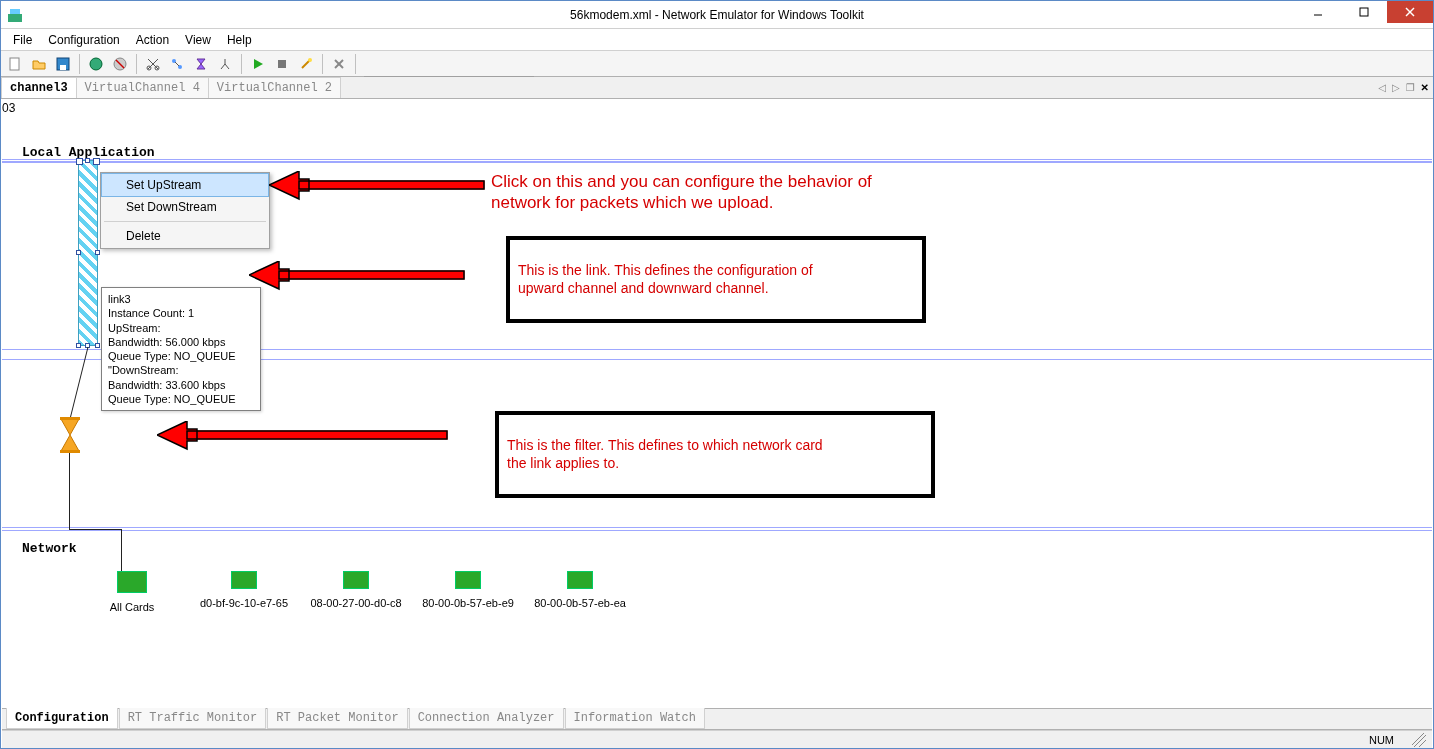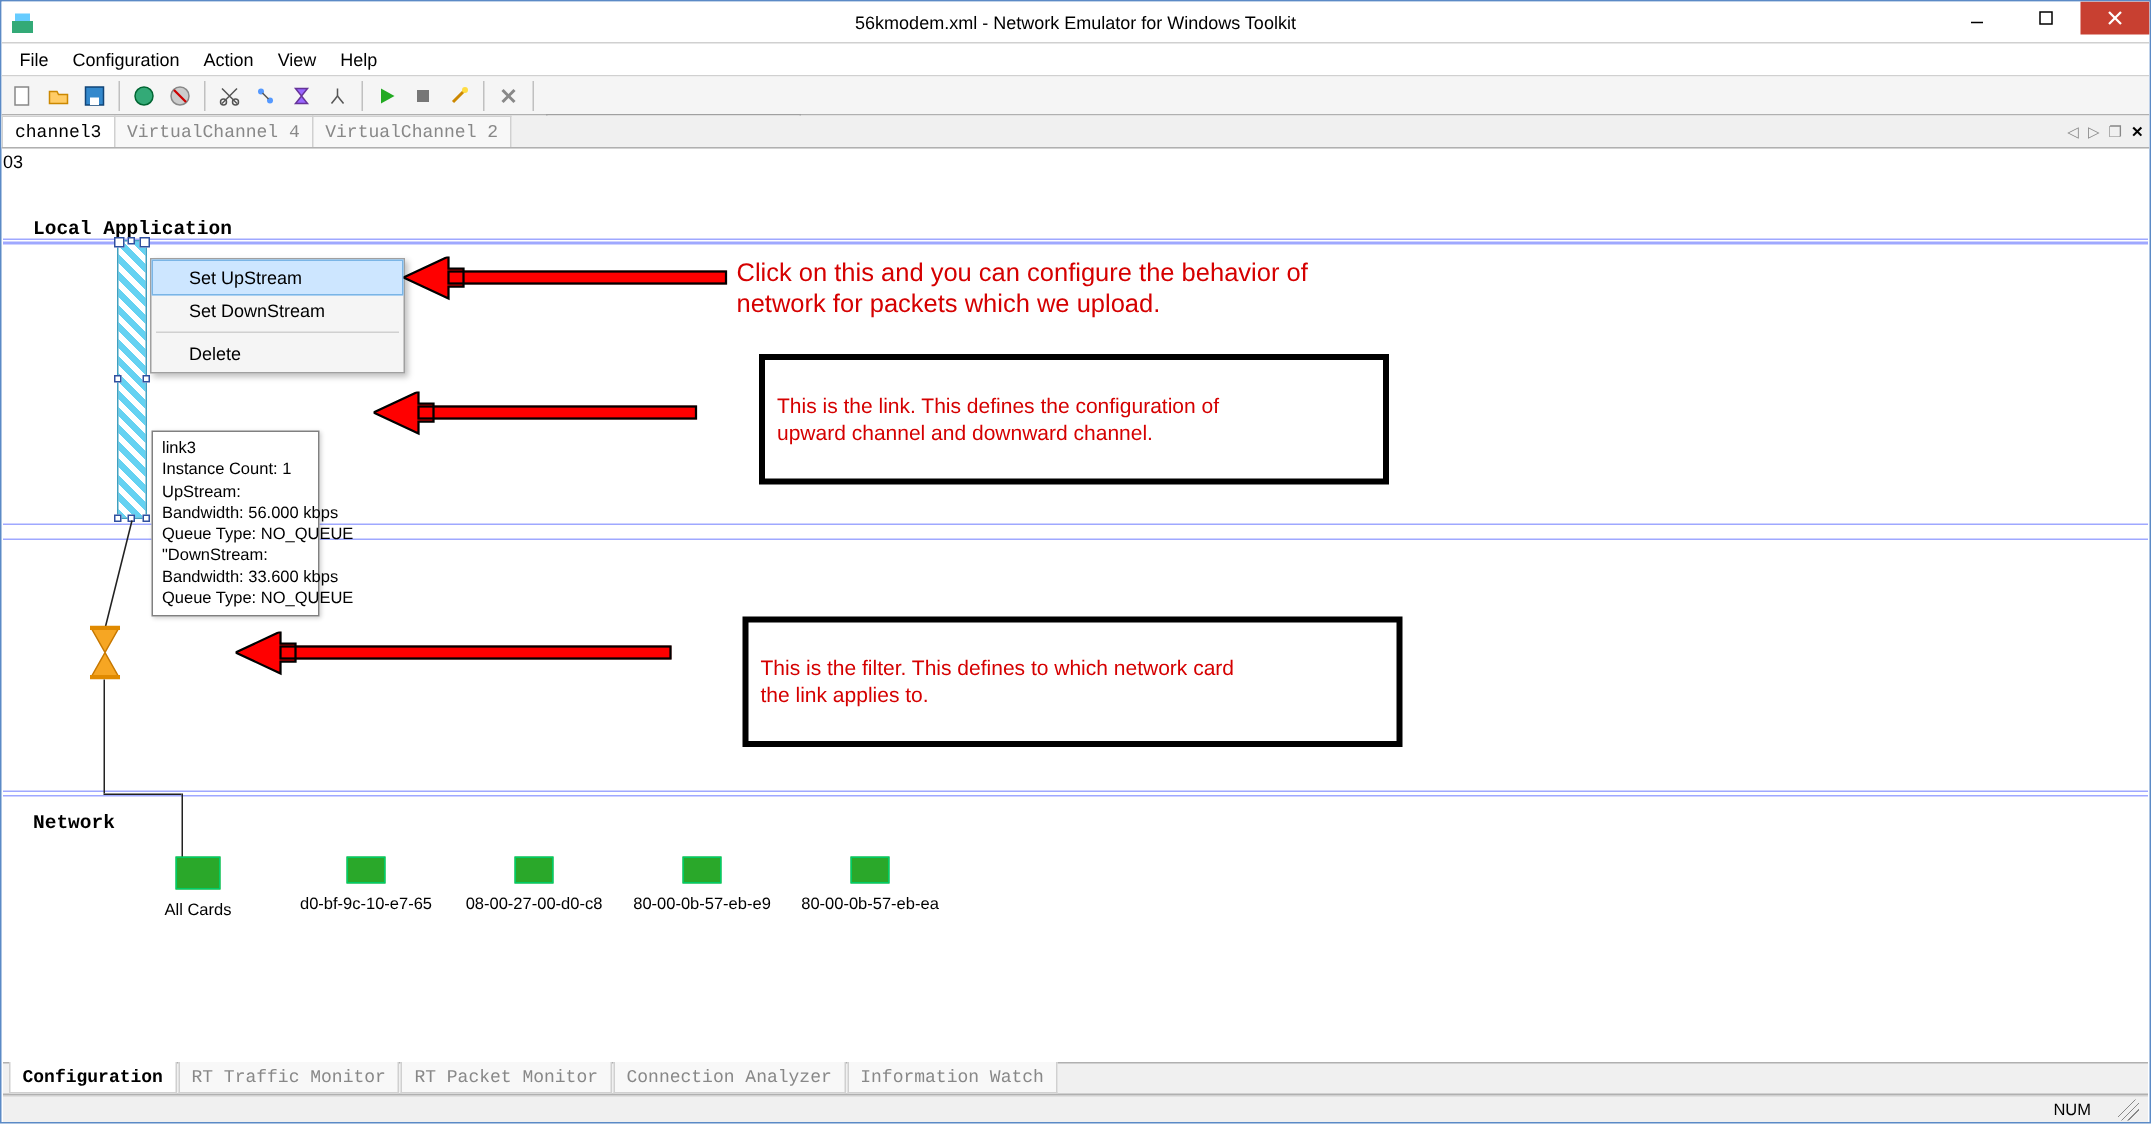--- a/index.html
+++ b/index.html
@@ -22,21 +22,21 @@
   
   .toolbar { height:26px; display:flex; align-items:center; padding:0 2px; border-bottom:1px solid #b0b0b0; background:#f5f5f5; }
   .tb-btn { width:22px; height:22px; margin:0 1px; display:flex; justify-content:center; align-items:center; border:1px solid transparent; }
   .tb-sep { width:1px; height:20px; background:#c0c0c0; margin:0 4px; }
   .tb-dropdown { height:21px; border:1px solid #a0a0a0; background:#fff; display:flex; align-items:center; min-width:170px; padding:0 4px; margin-left:4px; justify-content:space-between;margin-top:46px;}
   .tb-dropdown .dd-caret { font-size:9px; color:#555;}
 
   
   .channel-tabs { height:22px; display:flex; align-items:stretch; background:#f0f0f0; border-bottom:1px solid #b0b0b0; position:relative;}
   .channel-tabs .ctab { padding:3px 8px 0px 8px; font-family:"Courier New",monospace; font-size:12px; color:#888; border:1px solid #d0d0d0; border-bottom:none; background:#f8f8f8; margin-right:-1px; }
-  .channel-tabs .ctab.active { color:#000; background:#fff; font-weight:normal;}
+  .channel-tabs .ctab.active { color:#000; background:#fff; font-weight:bold;}
   .channel-tabs .tab-ctrls { margin-left:auto; display:flex; align-items:center; padding-right:4px; gap:6px;}
   .tab-ctrl-glyph { font-size:10px; color:#888; }
 
   
   .canvas { position:absolute; left:1px; right:1px; top:100px; bottom:42px; background:#fff; overflow:hidden; }
   .mono-label { font-family:"Courier New",monospace; font-weight:bold; font-size:13px; }
   .hline { position:absolute; left:0; right:0; height:1px; background:#9fa8ff; }
   .hline.thick { height:2px; }
 
   
@@ -68,21 +68,21 @@
   .connector2{ position:absolute; left:67px; top:428px; width:52px; height:1px; background:#222;}
   .connector3{ position:absolute; left:119px; top:428px; width:1px; height:44px; background:#222;}
 
   
   .ctxmenu { position:absolute; left:98px; top:71px; width:170px; background:#f5f5f5; border:1px solid #a0a0a0; box-shadow:2px 2px 4px rgba(0,0,0,.25); padding:1px;}
   .ctxmenu .ctxitem { padding:4px 10px 4px 24px; }
   .ctxmenu .ctxitem.hi { background:#cde6ff; border:1px solid #7ab5e6; margin:-1px;}
   .ctxmenu .ctxsep { height:1px; background:#d0d0d0; margin:3px 2px; }
 
   
-  .tooltip { position:absolute; left:99px; top:186px; width:112px; border:1px solid #808080; background:#fff; padding:4px 6px; font-size:11px; line-height:1.3; box-shadow:1px 1px 3px rgba(0,0,0,.2);}
+  .tooltip { position:absolute; left:99px; top:186px; width:160px; border:1px solid #808080; background:#fff; padding:4px 6px; font-size:11px; line-height:1.3; box-shadow:1px 1px 3px rgba(0,0,0,.2);}
   .tooltip div { white-space:nowrap; }
 
   
   .cards-row { position:absolute; left:90px; top:470px; display:flex; gap:32px; }
   .card { display:flex; flex-direction:column; align-items:center; width:80px; }
   .card-icon { width:26px; height:18px; background:#2aa82a; border:1px solid #0c6; margin-bottom:8px; position:relative;}
   .card-icon.allcards { width:30px; height:22px;}
   .card-label { font-size:11px; text-align:center; white-space:nowrap;}
 
   

